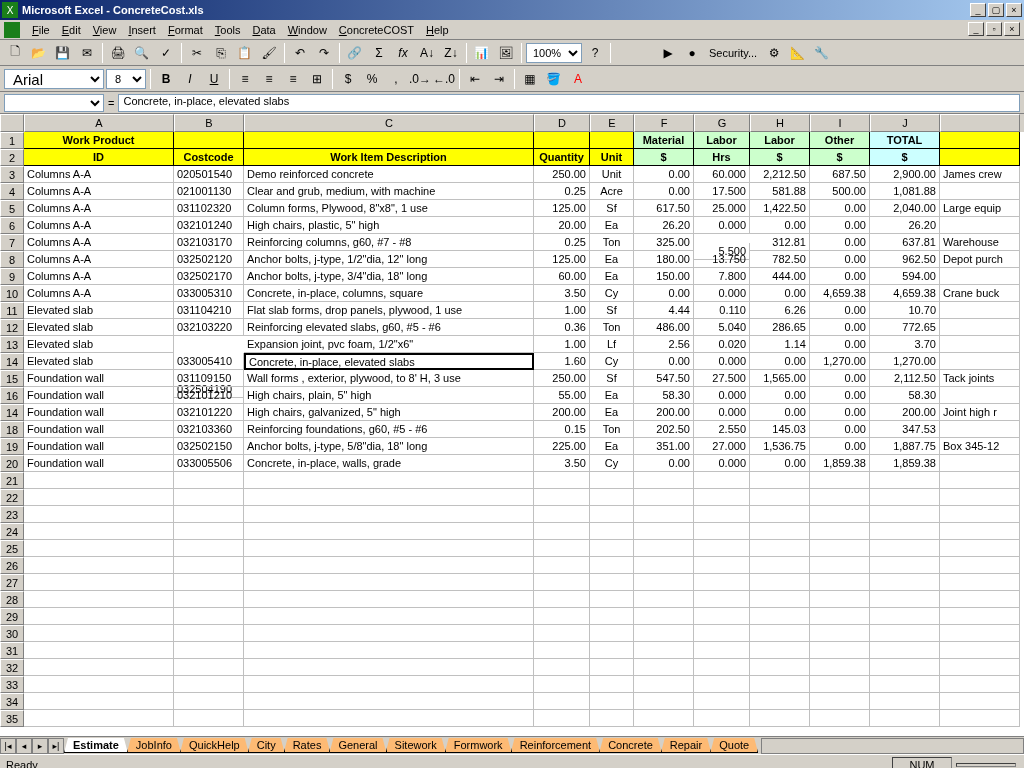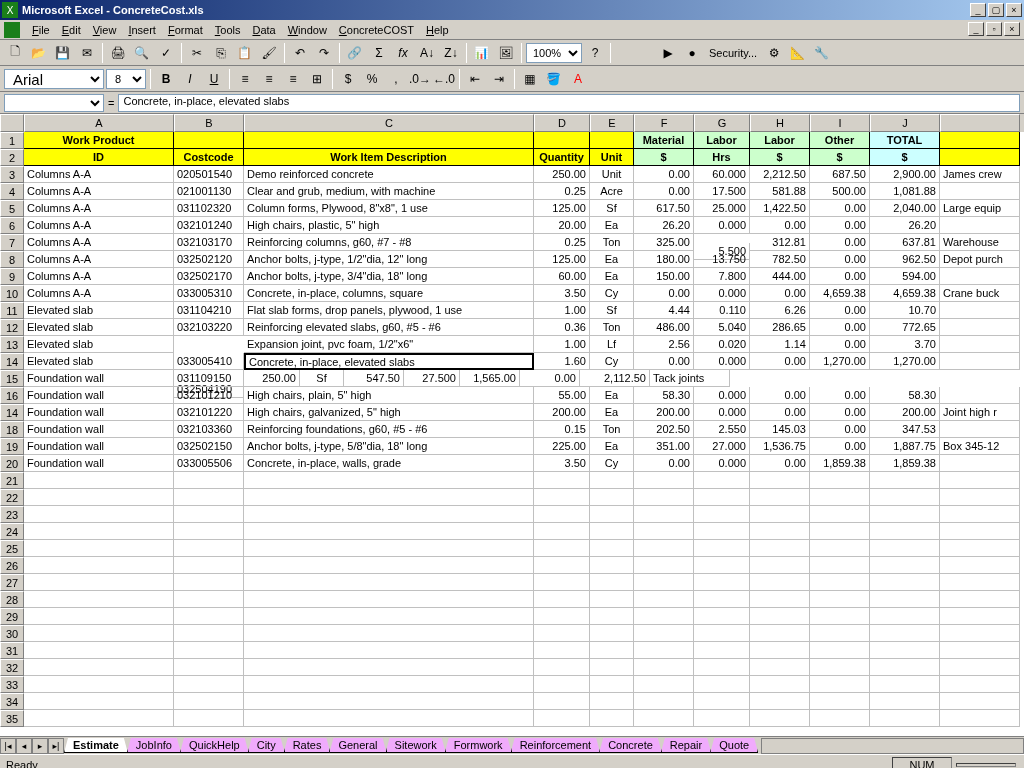--- a/index.html
+++ b/index.html
@@ -36,21 +36,21 @@
 .cell.num { justify-content: flex-end; }
 .cell.ctr { justify-content: center; }
 .hdr-yellow { background: #ffff00; font-weight: bold; justify-content: center; border-right: 1px solid #000; border-bottom: 1px solid #000; }
 .hdr-green { background: #ccffcc; font-weight: bold; justify-content: center; border-right: 1px solid #000; border-bottom: 1px solid #000; }
 .hdr-blue { background: #ccffff; font-weight: bold; justify-content: center; border-right: 1px solid #000; border-bottom: 1px solid #000; }
 .active-cell { border: 2px solid #000 !important; }
 .sheet-tabs { background: #d4d0c8; height: 18px; display: flex; align-items: center; border-top: 1px solid #808080; }
 .tab-nav { display: flex; }
 .tab-nav-btn { width: 16px; height: 16px; background: #d4d0c8; border: 1px solid #808080; display: flex; align-items: center; justify-content: center; cursor: pointer; font-size: 9px; }
 .sheet-tab { padding: 1px 8px; background: #fff; border: 1px solid #000; border-top: none; font-size: 11px; cursor: pointer; margin-right: -1px; clip-path: polygon(4px 0, calc(100% - 4px) 0, 100% 100%, 0 100%); }
-.sheet-tab.inactive { background: #f0abfc; }
+.sheet-tab.inactive { background: #fdba74; }
 .sheet-tab.active { background: #fff; font-weight: bold; }
 .hscroll { flex: 1; height: 16px; background: #d4d0c8; border: 1px solid #808080; margin-left: 4px; position: relative; }
 .status-bar { background: #d4d0c8; height: 20px; display: flex; align-items: center; padding: 0 6px; border-top: 1px solid #fff; font-size: 11px; }
 .status-main { flex: 1; }
 .status-cell { width: 60px; border: 1px solid #808080; border-top-color: #404040; border-left-color: #404040; text-align: center; margin: 0 2px; padding: 1px 4px; }
 .col-A { width: 150px; } .col-B { width: 70px; } .col-C { width: 290px; }
 .col-D { width: 56px; } .col-E { width: 44px; } .col-F { width: 60px; }
 .col-G { width: 56px; } .col-H { width: 60px; } .col-I { width: 60px; }
 .col-J { width: 70px; } .col-K { width: 80px; }
 .doc-controls { position: absolute; right: 4px; top: 22px; display: flex; gap: 2px; }
@@ -404,20 +404,21 @@
           <div class="cell col-F num" style="width: 60px;">0.00</div>
           <div class="cell col-G num" style="width: 56px;">0.000</div>
           <div class="cell col-H num" style="width: 60px;">0.00</div>
           <div class="cell col-I num" style="width: 60px;">1,270.00</div>
           <div class="cell col-J num" style="width: 70px;">1,270.00</div>
           <div class="cell col-K" style="width: 80px;"></div>
         </div>
         <div class="data-row">
           <div class="cell col-A" style="width: 150px;">Foundation wall</div>
           <div class="cell col-B" style="width: 70px;">031109150</div>
+          <div class="cell col-C" style="width: 290px;">Wall forms , exterior, plywood, to 8' H, 3 use</div>
           <div class="cell col-D num" style="width: 56px;">250.00</div>
           <div class="cell col-E ctr" style="width: 44px;">Sf</div>
           <div class="cell col-F num" style="width: 60px;">547.50</div>
           <div class="cell col-G num" style="width: 56px;">27.500</div>
           <div class="cell col-H num" style="width: 60px;">1,565.00</div>
           <div class="cell col-I num" style="width: 60px;">0.00</div>
           <div class="cell col-J num" style="width: 70px;">2,112.50</div>
           <div class="cell col-K" style="width: 80px;">Tack joints</div>
         </div>
         <div class="data-row">

